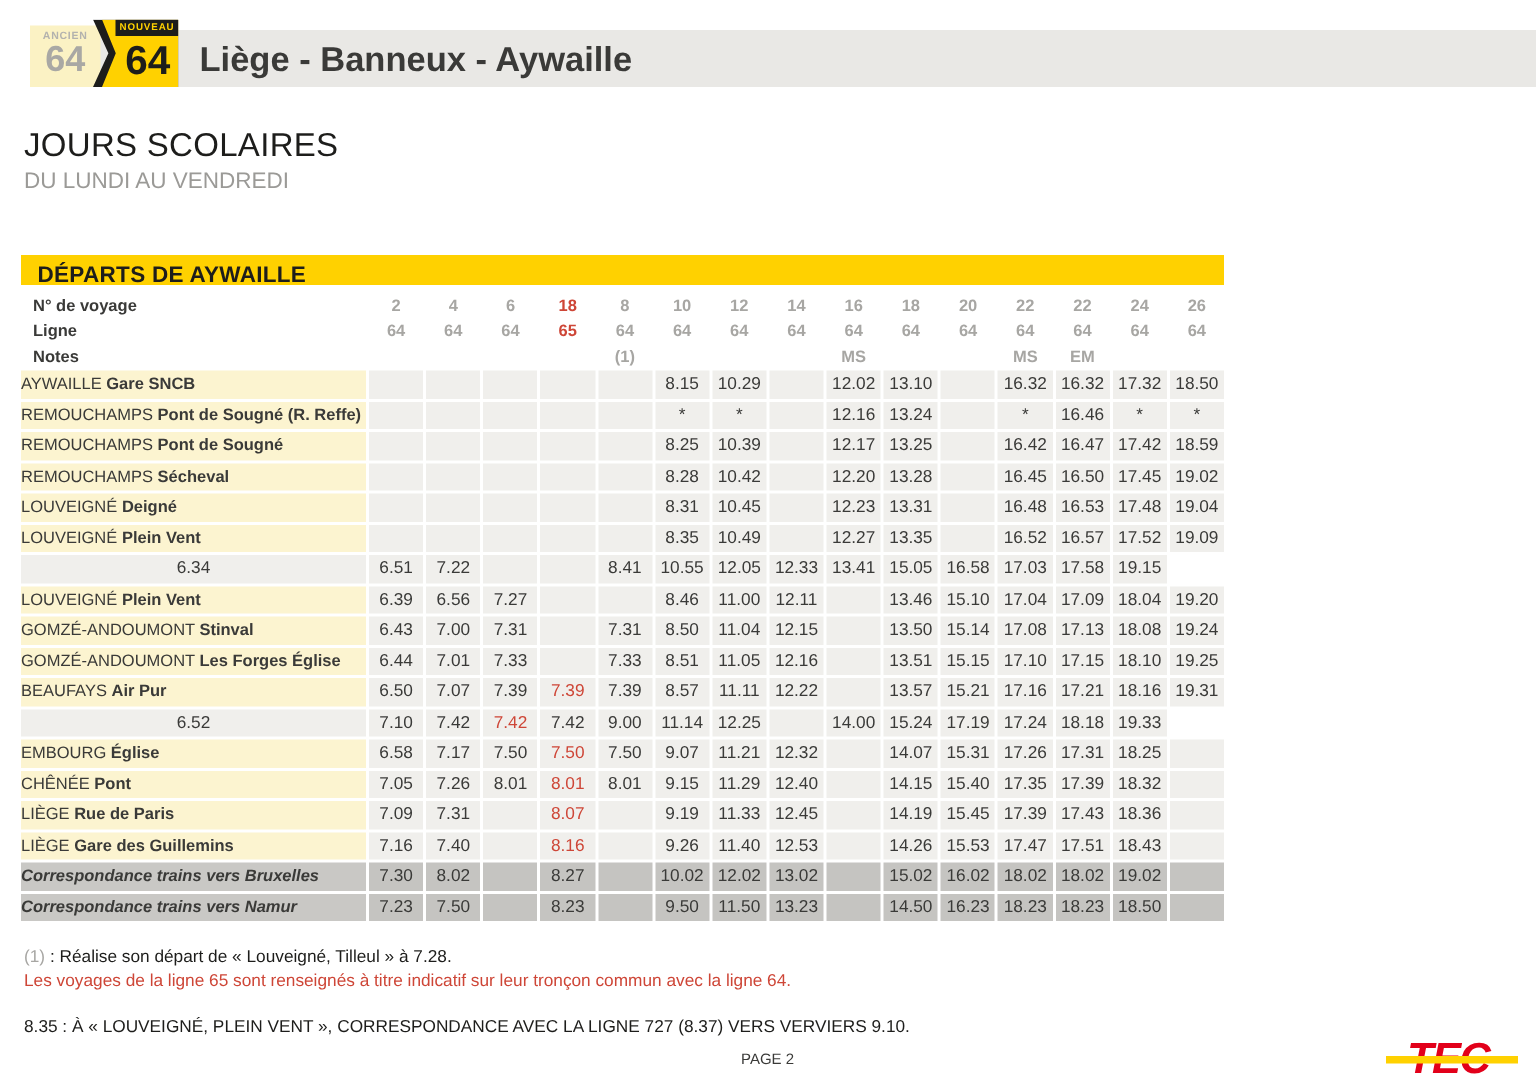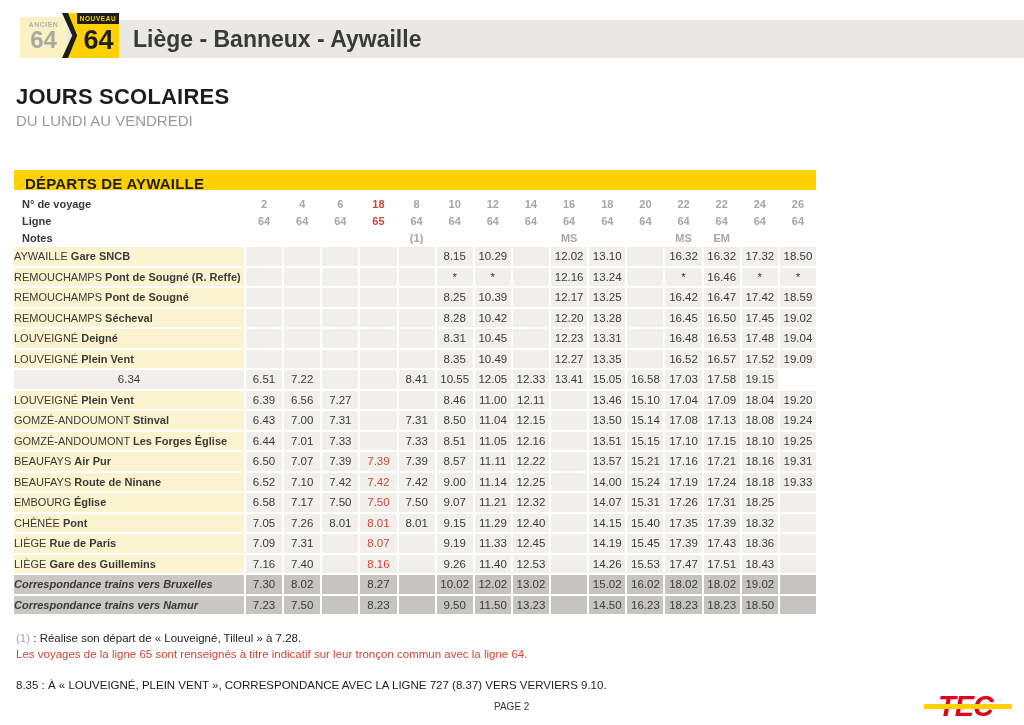--- a/index.html
+++ b/index.html
@@ -25,21 +25,21 @@
     clip-path: polygon(0 0, 100% 0, 100% 100%, 0 100%, 18% 50%);
   }
   .nouveau-strip {
     position:absolute; top:0; left:9px; right:0; height:11px; background:#1d1d1b;
     color:#ffd100; font-size:6.5px; font-weight:bold; letter-spacing:.6px;
     text-align:center; line-height:11px;
   }
   .nouveau-number { position:absolute; top:11px; left:10px; right:0; text-align:center; font-size:27px; font-weight:800; color:#1d1d1b; line-height:32px; }
   .route-title { position:absolute; left:133px; top:26px; font-size:23px; font-weight:bold; color:#3a3a38; }
   
-  .section-title { position:absolute; left:16px; top:84px; font-size:22px; font-weight:700; color:#1d1d1b; letter-spacing:.2px; }
+  .section-title { position:absolute; left:16px; top:84px; font-size:22px; font-weight:400; color:#1d1d1b; letter-spacing:.2px; }
   .section-subtitle { position:absolute; left:16px; top:112px; font-size:15px; color:#9b9a97; }
   
   .timetable { position:absolute; left:14px; top:170px; width:802px; }
   .table-title-bar { height:20px; background:#ffd100; color:#1d1d1b; font-size:15px; font-weight:800; line-height:28px; padding-left:11px; letter-spacing:.2px; }
   .thead { margin-top:5px; }
   .trow { display:grid; grid-template-columns:230px repeat(15, 1fr); column-gap:2px; }
   .thead-row { height:17px; align-items:center; }
   .hlabel { font-size:11px; font-weight:bold; color:#3a3a38; padding-left:8px; white-space:nowrap; }
   .hval { text-align:center; font-size:11px; font-weight:bold; color:#a7a6a3; }
   .red { color:#ce4637 !important; }
@@ -335,21 +335,20 @@
           <div class="tcell">12.22</div>
           <div class="tcell"></div>
           <div class="tcell">13.57</div>
           <div class="tcell">15.21</div>
           <div class="tcell">17.16</div>
           <div class="tcell">17.21</div>
           <div class="tcell">18.16</div>
           <div class="tcell">19.31</div>
         </div>
         <div class="trow body-row">
-          <div class="name-cell"><span class="city">BEAUFAYS </span><span class="stopn">Route de Ninane</span></div>
           <div class="tcell">6.52</div>
           <div class="tcell">7.10</div>
           <div class="tcell">7.42</div>
           <div class="tcell red">7.42</div>
           <div class="tcell">7.42</div>
           <div class="tcell">9.00</div>
           <div class="tcell">11.14</div>
           <div class="tcell">12.25</div>
           <div class="tcell"></div>
           <div class="tcell">14.00</div>

